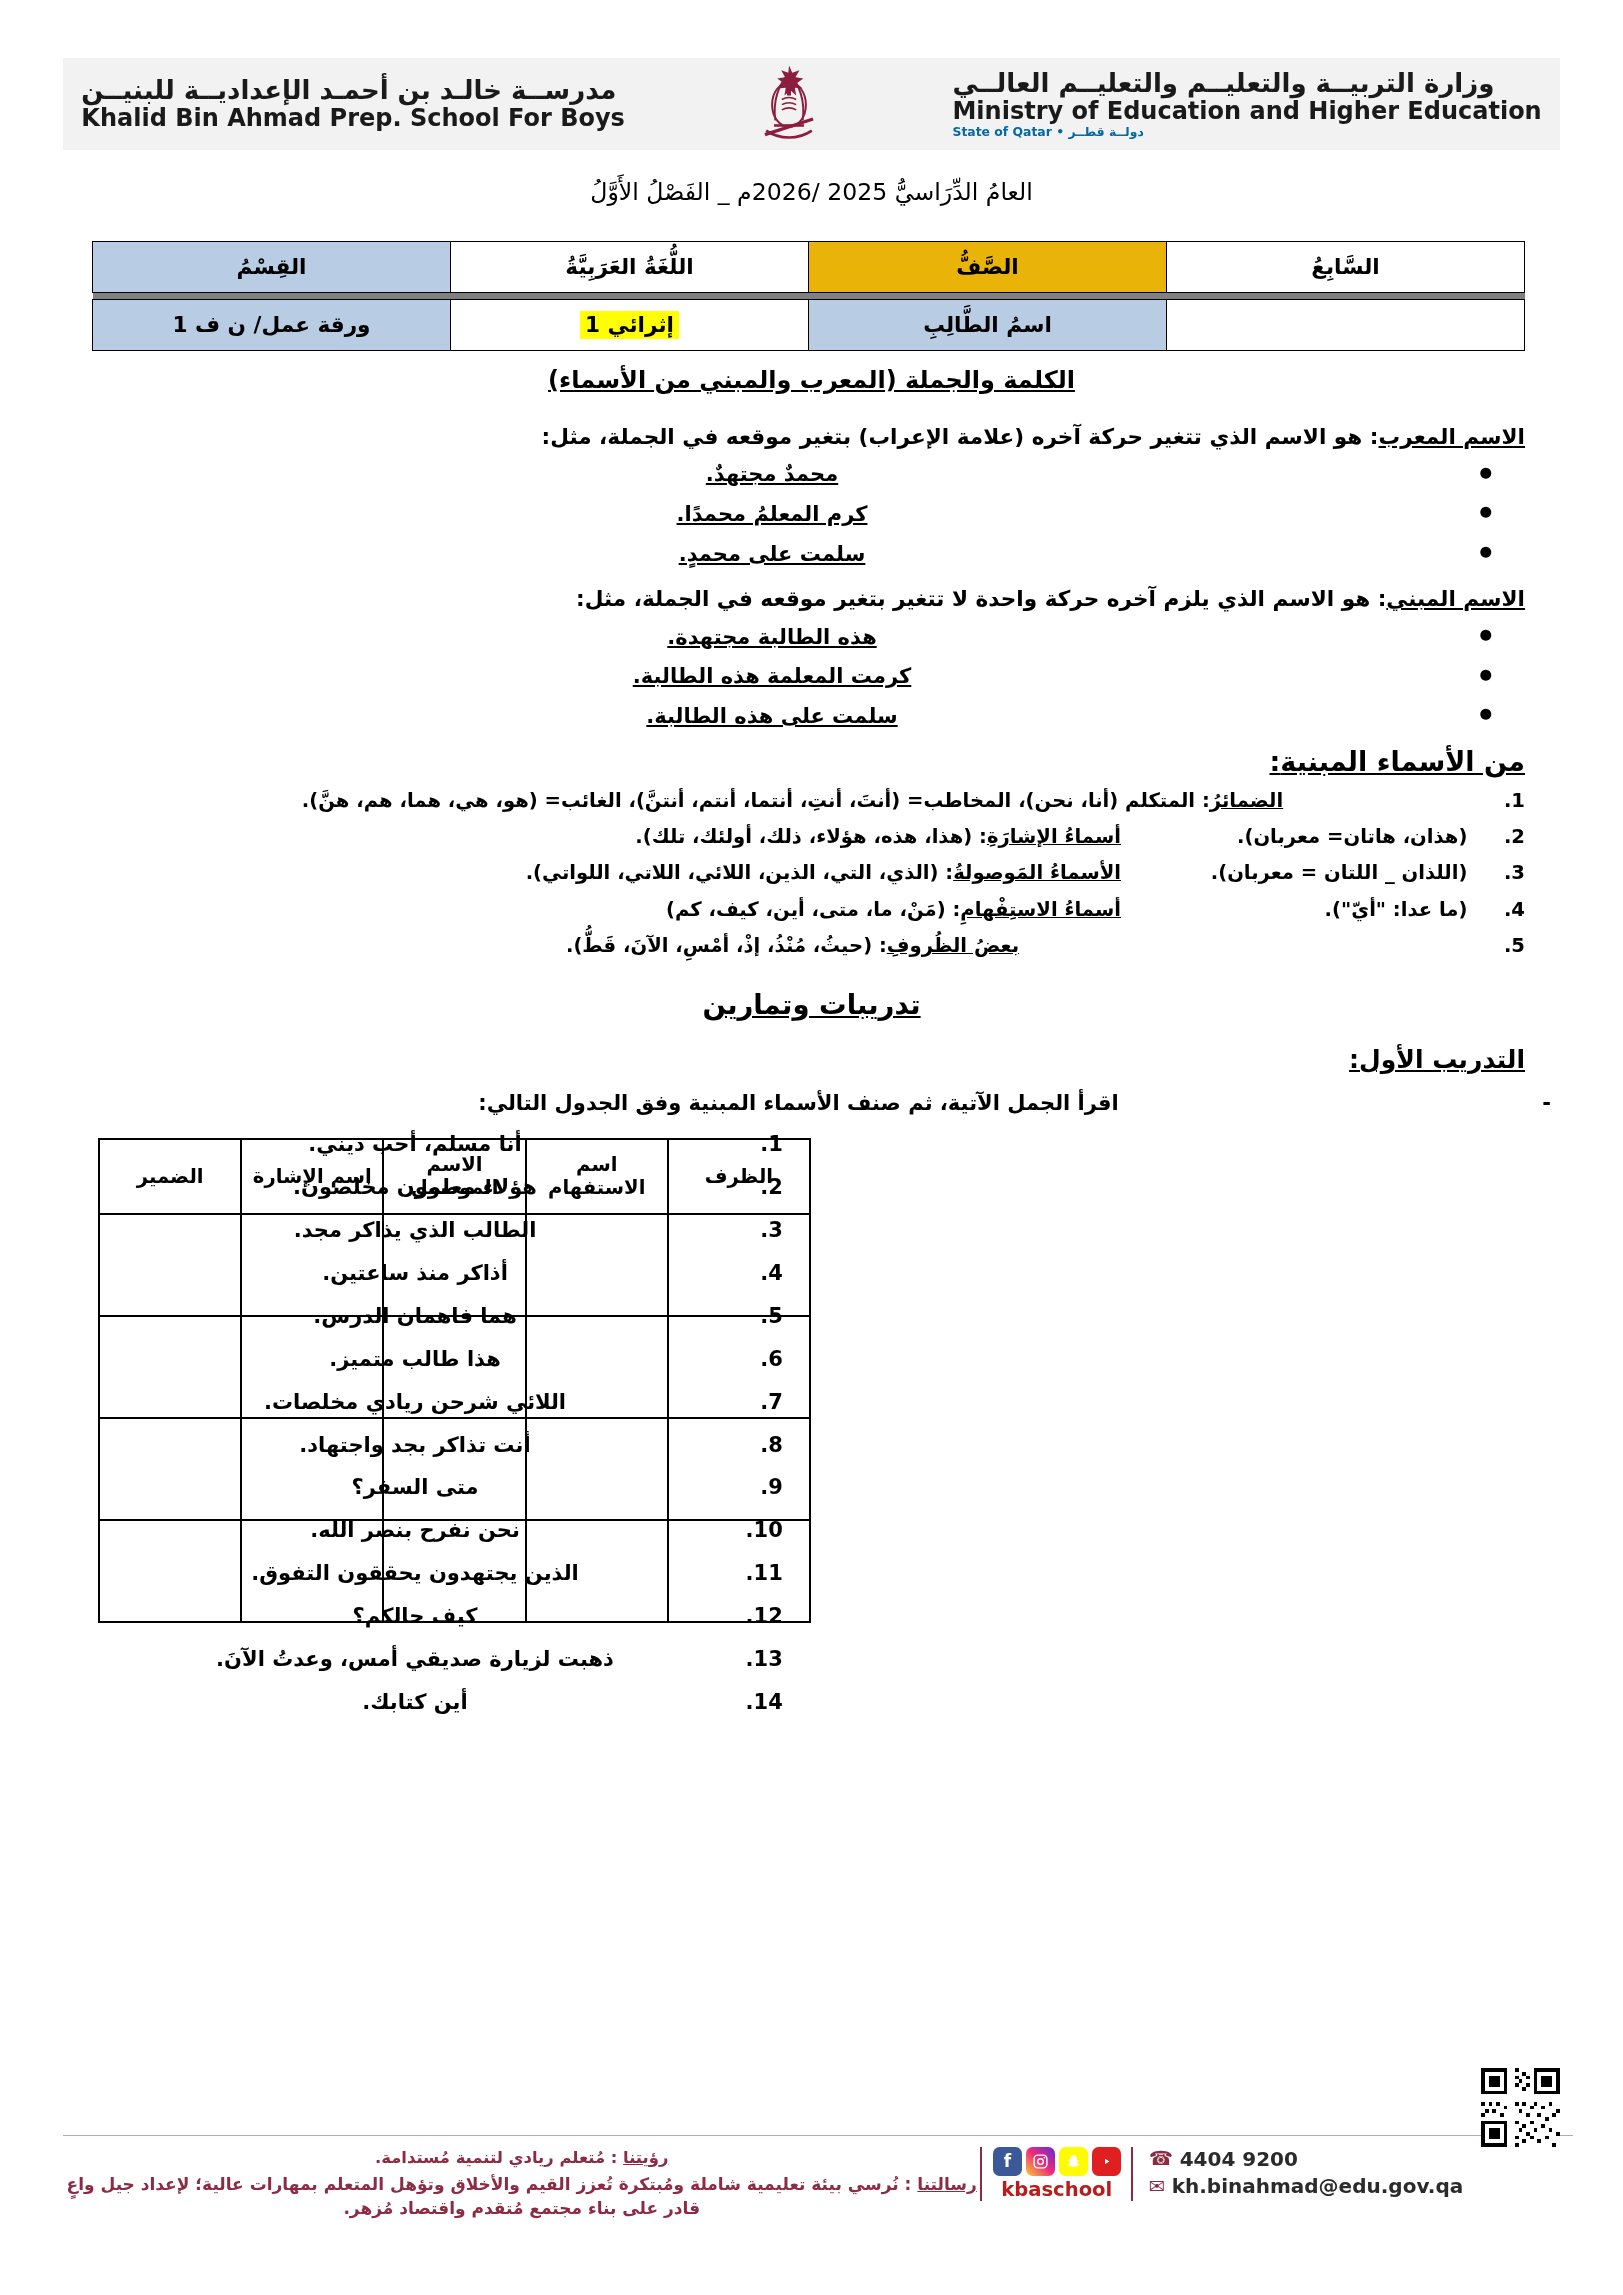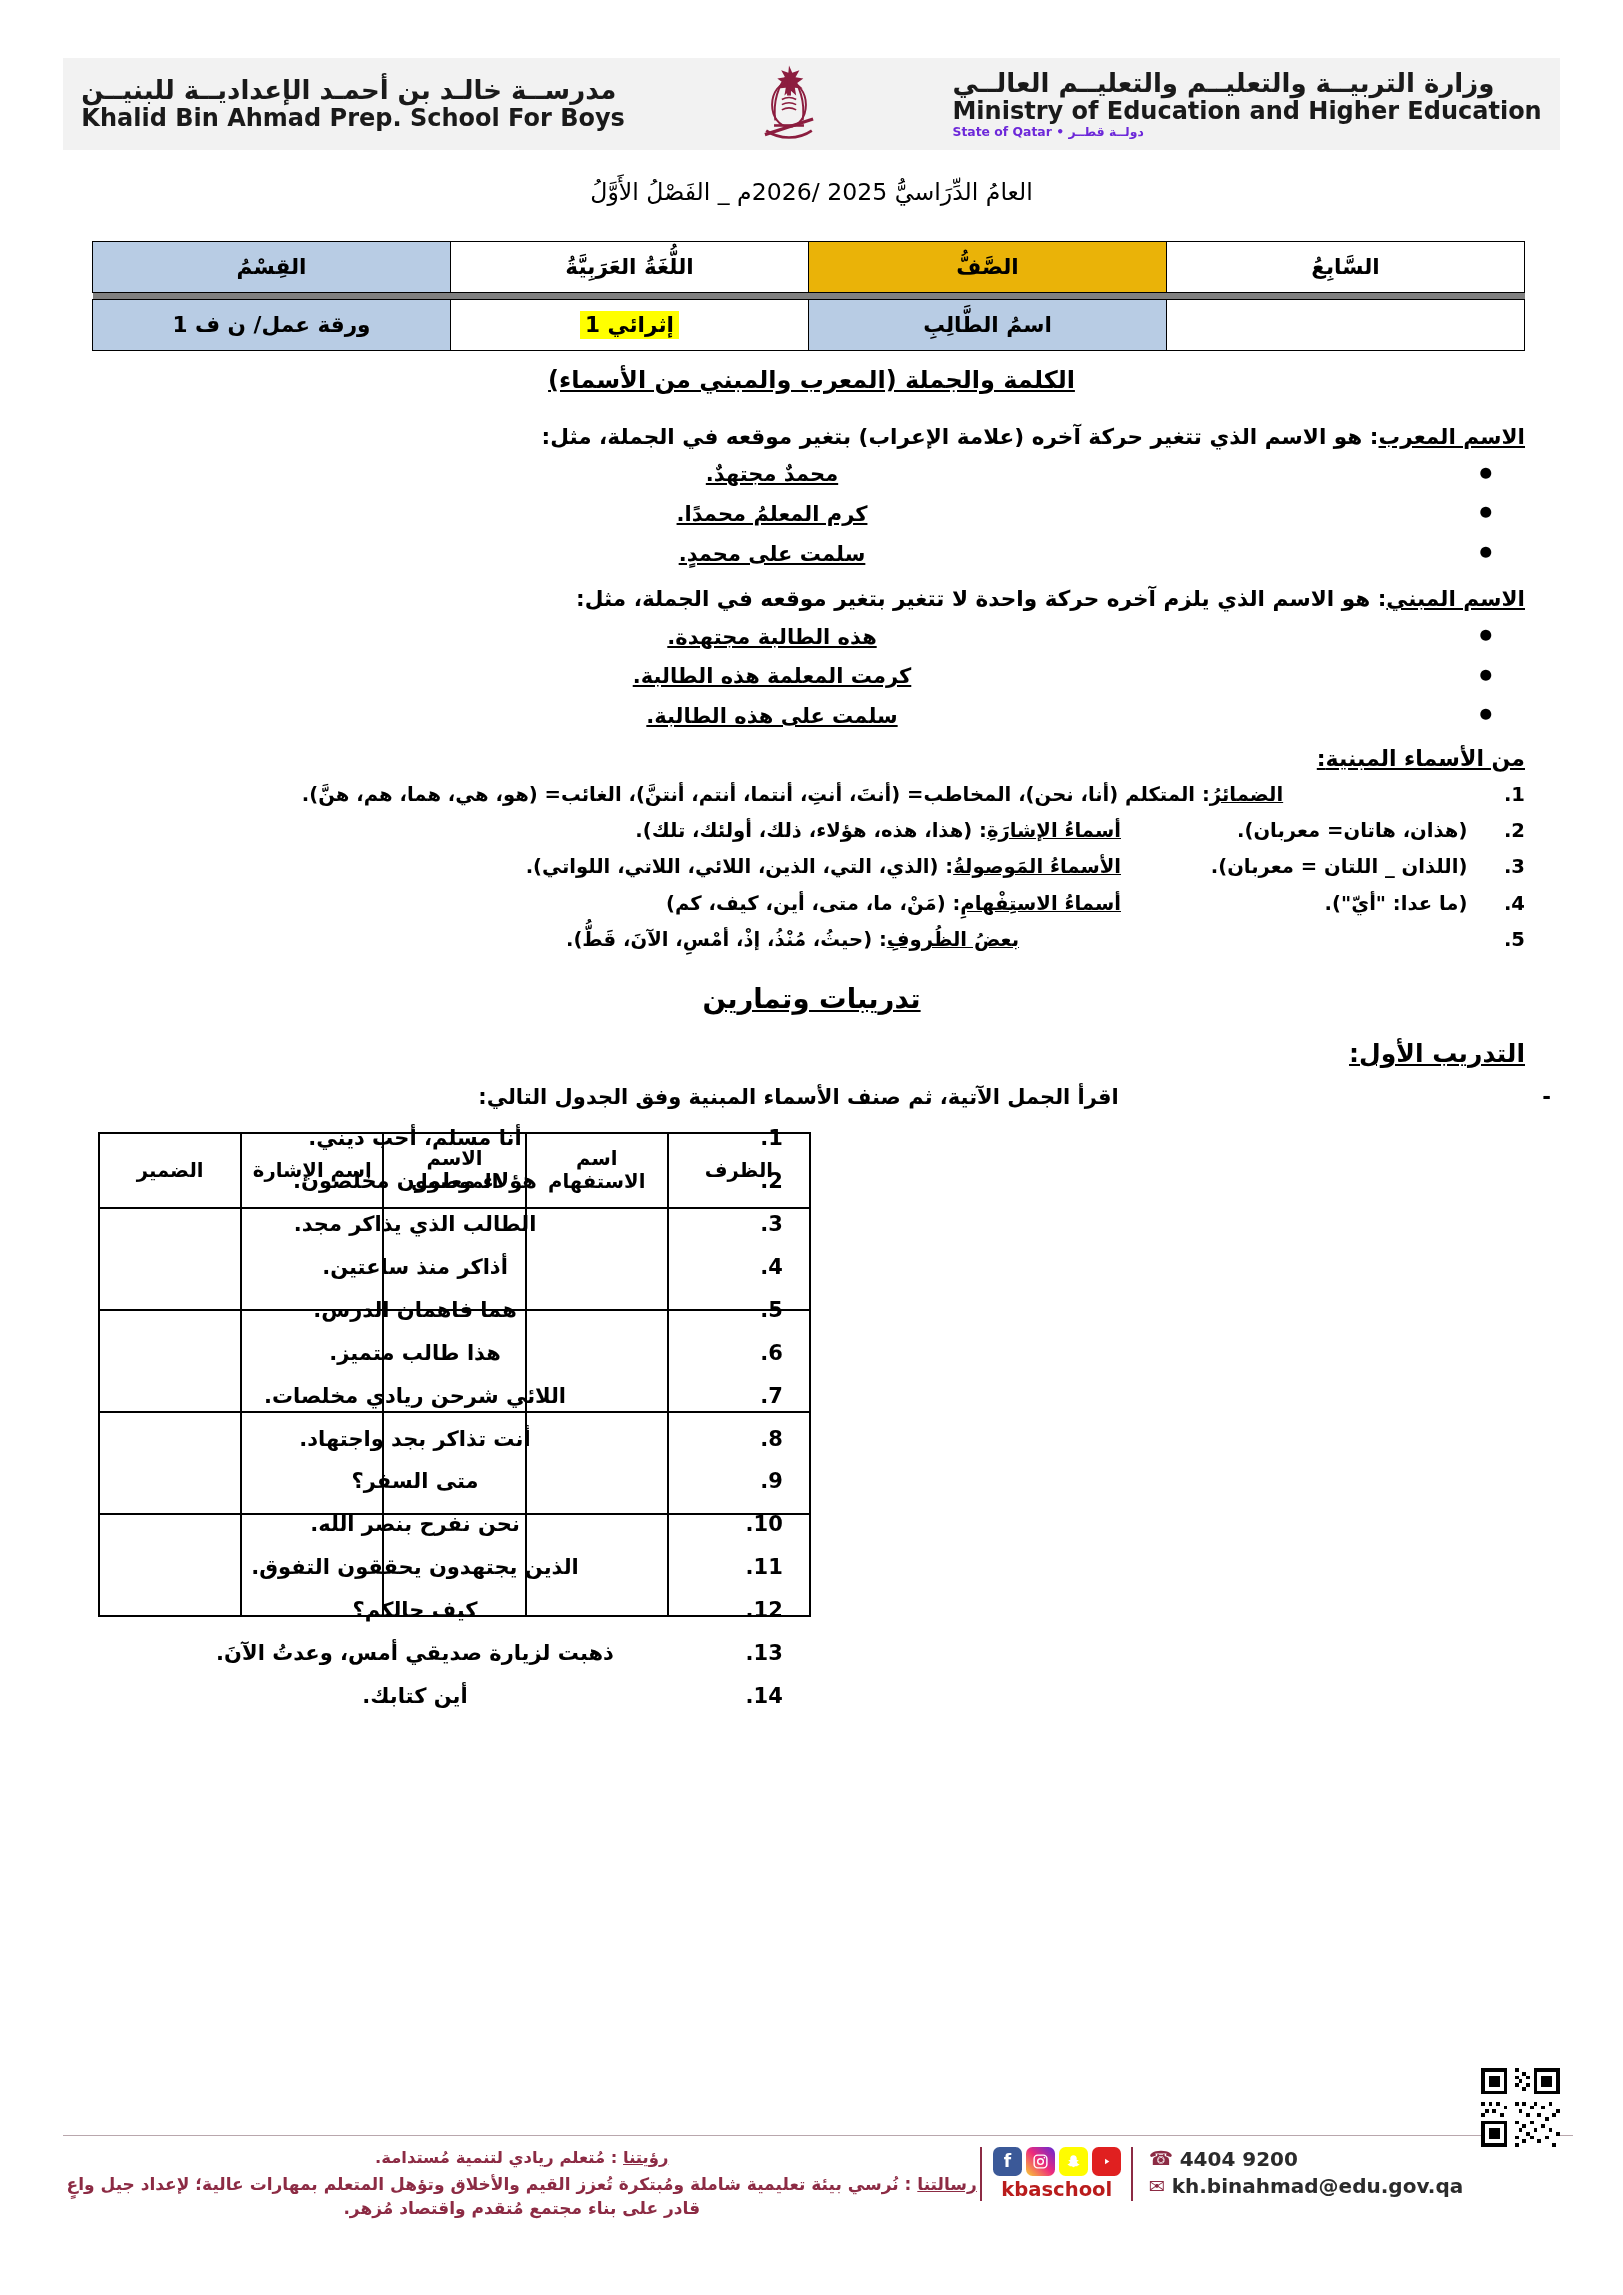--- a/index.html
+++ b/index.html
@@ -54,21 +54,21 @@
   .hdr-en {
     font-size: 24px;
     font-weight: 700;
     line-height: 1.12;
     color: #1a1a1a;
     white-space: nowrap;
   }
   .hdr-sub {
     font-size: 12.4px;
     font-weight: 700;
-    color: #6d28d9;
+    color: #0369a1;
     line-height: 1.2;
     white-space: nowrap;
   }
 
   .logo-wrap {
     width: 131px;
     height: 85px;
     position: relative;
     flex: 0 0 auto;
     display: flex;
@@ -164,21 +164,21 @@
   }
   ul.ex-list li::before {
     content: "\25CF";
     position: absolute;
     right: -46px;
     top: 1.3px;
     font-size: 14.4px;
   }
 
   .sub-head {
-    font-size: 22px;
+    font-size: 27px;
     font-weight: 700;
     text-decoration: underline;
     margin: 9.2px 0 11.8px 0;
     text-align: right;
   }
 
   
   .num-row {
     display: flex;
     align-items: baseline;

